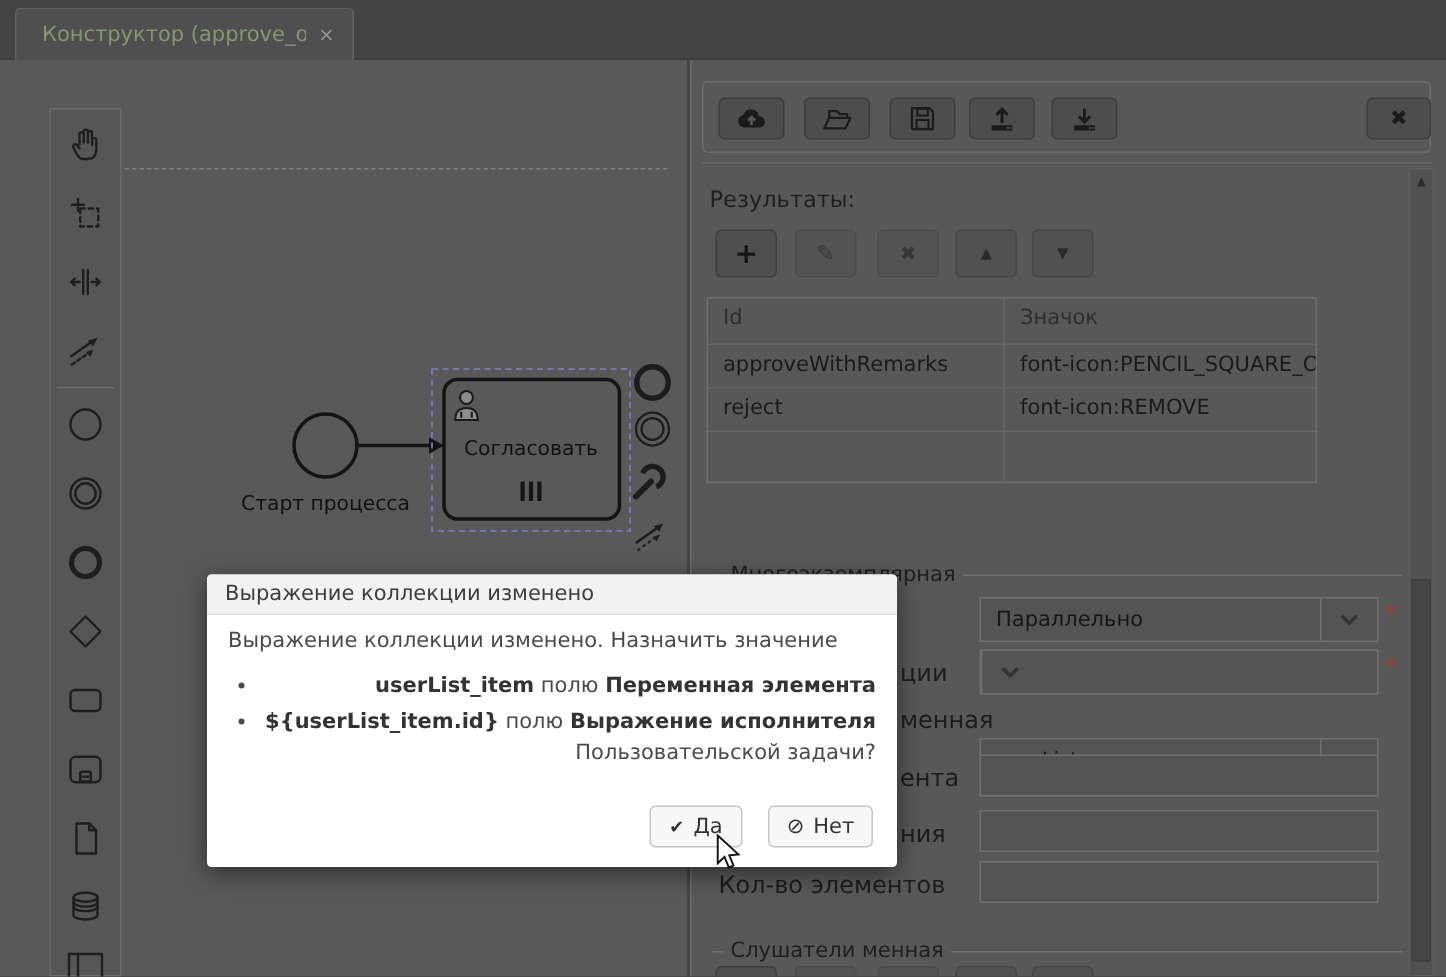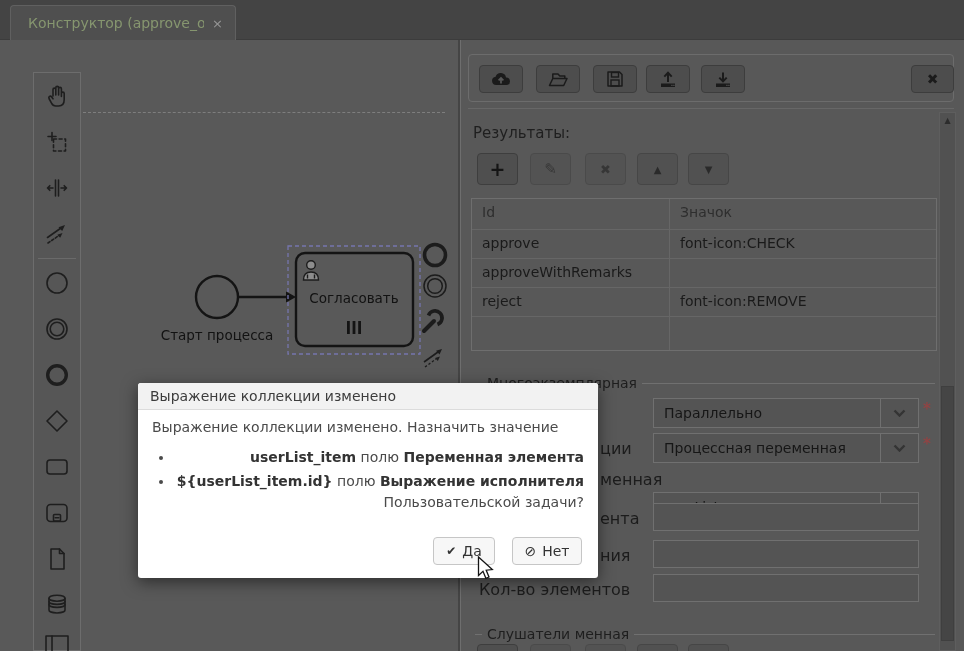--- a/index.html
+++ b/index.html
@@ -25,21 +25,21 @@
   
   #panel { left:460px; top:40px; width:504px; height:611px; background:#585858; border-left:1px solid #6e6e6e; overflow:hidden; }
   #ptoolbar { left:7px; top:14px; width:486px; height:48px; border:1px solid #6c6c6c; border-radius:4px; }
   .tbtn { position:absolute; top:10px; width:44px; height:28px; background:#4d4d4d; border:1px solid #3d3d3d; border-radius:4px; display:flex; align-items:center; justify-content:center; cursor:pointer; }
   #psep { left:7px; top:68px; width:486px; height:0; border-top:1px solid #676767; }
   #results-label { left:12px; top:84px; font-size:15px; color:#1f1f1f; }
   .rbtn { position:absolute; width:41px; height:32px; background:#4f4f4f; border:1px solid #3e3e3e; border-radius:4px; display:flex; align-items:center; justify-content:center; color:#151515; cursor:pointer; }
   .rbtn.dis { opacity:.5; }
   .rbtn.semi { opacity:.68; }
 
-  #rtable { left:10px; top:158px; width:466px; border:1px solid #6e6e6e; color:#1a1a1a; font-size:14px; }
+  #rtable { left:10px; top:158px; width:407px; border:1px solid #6e6e6e; color:#1a1a1a; font-size:14px; }
   .trow { display:flex; height:29px; border-top:1px solid #666666; }
   .trow.head { height:30px; border-top:none; color:#2e2e2e; }
   .trow .c1 { width:198px; padding:5px 10px; border-right:1px solid #666666; white-space:nowrap; overflow:hidden; }
   .trow .c2 { flex:1; padding:5px 10px; white-space:nowrap; overflow:hidden; }
   .trow.empty { height:34px; }
 
   .fs-line { position:absolute; height:0; border-top:1px solid #707070; }
   .fs-legend { position:absolute; background:#585858; padding:0 5px; font-size:14px; color:#1e1e1e; line-height:16px; }
 
   .ctrl { position:absolute; left:192px; width:266px; background:#545454; border:1px solid #707070; color:#161616; font-size:14px; }
@@ -277,25 +277,22 @@
   <div class="rbtn semi" style="left:227px; top:113px;">
       <span style="font-size:10px;">▼</span>
     </div>
 
   <div id="rtable" class="abs">
     <div class="trow head">
       <div class="c1">Id</div>
       <div class="c2">Значок</div>
     </div>
     <div class="trow">
-      <div class="c1">approve</div>
-      <div class="c2">font-icon:CHECK</div>
-    </div>
-    <div class="trow">
       <div class="c1">approveWithRemarks</div>
+      <div class="c2">font-icon:PENCIL_SQUARE_O</div>
     </div>
     <div class="trow">
       <div class="c1">reject</div>
       <div class="c2">font-icon:REMOVE</div>
     </div>
     <div class="trow empty">
       <div class="c1"></div>
         <div class="c2"></div>
     </div>
   </div>
@@ -309,21 +306,20 @@
     <span class="chev">
         <svg width="13" height="8">
           <polyline points="1.5,1.5 6.5,6.5 11.5,1.5" fill="none" stroke="#343434" stroke-width="2.4"></polyline>
         </svg>
       </span>
   </div>
   <span class="req" style="left:462px; top:360px;">*</span>
 
   <div class="flabel" style="left:139px; top:399px;">ции</div>
   <div class="ctrl sel" style="top:393px;">
-    <span class="val">Процессная переменная</span>
     <span class="chev">
         <svg width="13" height="8">
           <polyline points="1.5,1.5 6.5,6.5 11.5,1.5" fill="none" stroke="#343434" stroke-width="2.4"></polyline>
         </svg>
       </span>
   </div>
   <span class="req" style="left:462px; top:395px;">*</span>
 
   <div class="flabel" style="left:139px; top:430px;">менная</div>
   <div class="ctrl sel" style="top:452px;">

